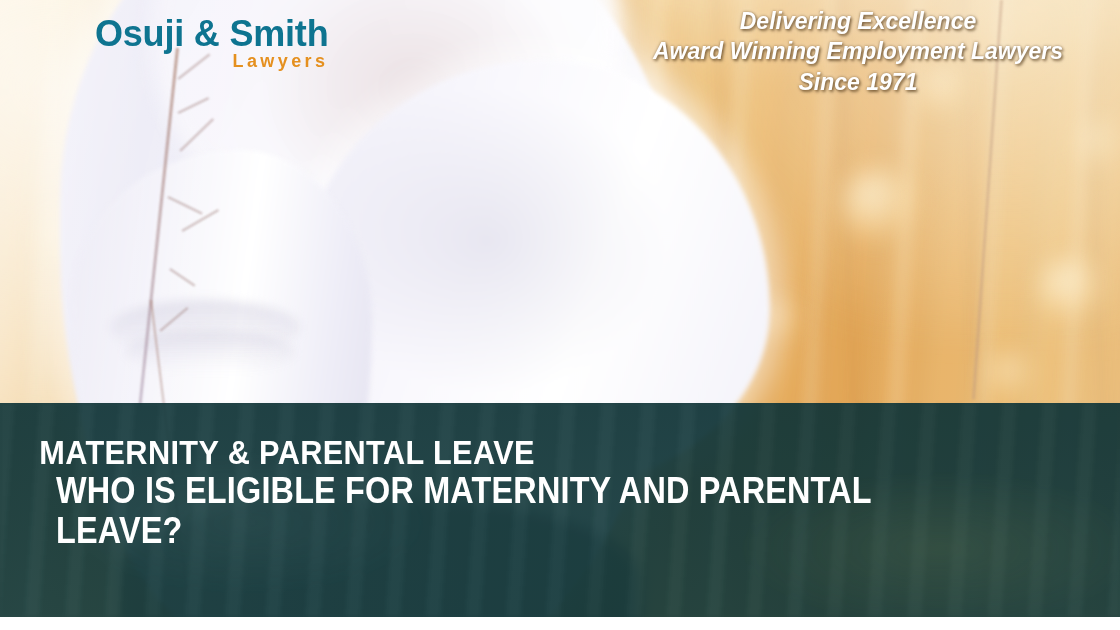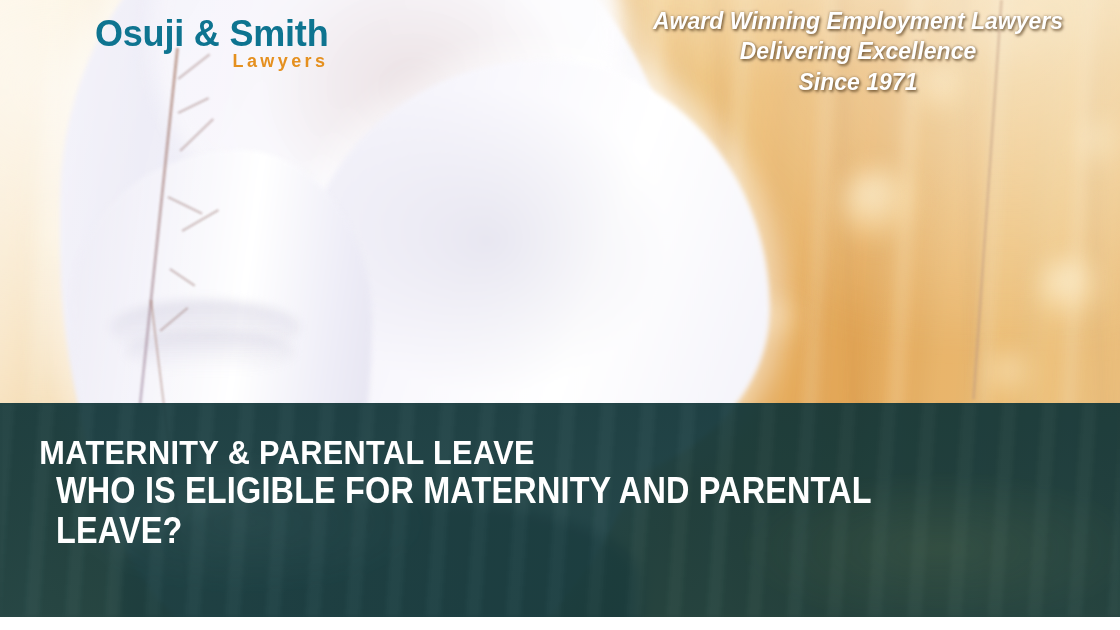--- a/index.html
+++ b/index.html
@@ -305,22 +305,22 @@
       <span class="ring-teal"></span>
       <span class="ring-teal-top"></span>
     </div>
     <div class="wordmark">
       <div class="brand">Osuji &amp; Smith</div>
       <div class="sub">Lawyers</div>
     </div>
   </div>
 
   <div class="tagline">
+    <div>Delivering Excellence</div>
     <div>Award Winning Employment Lawyers</div>
-    <div>Delivering Excellence</div>
     <div>Since 1971</div>
   </div>
 
   <div class="band">
     <div class="band-texture"></div>
     <div class="headline">
       <div class="hl-1">MATERNITY &amp; PARENTAL LEAVE</div>
       <div class="hl-2">WHO IS ELIGIBLE FOR MATERNITY AND PARENTAL</div>
       <div class="hl-2">LEAVE?</div>
     </div>

